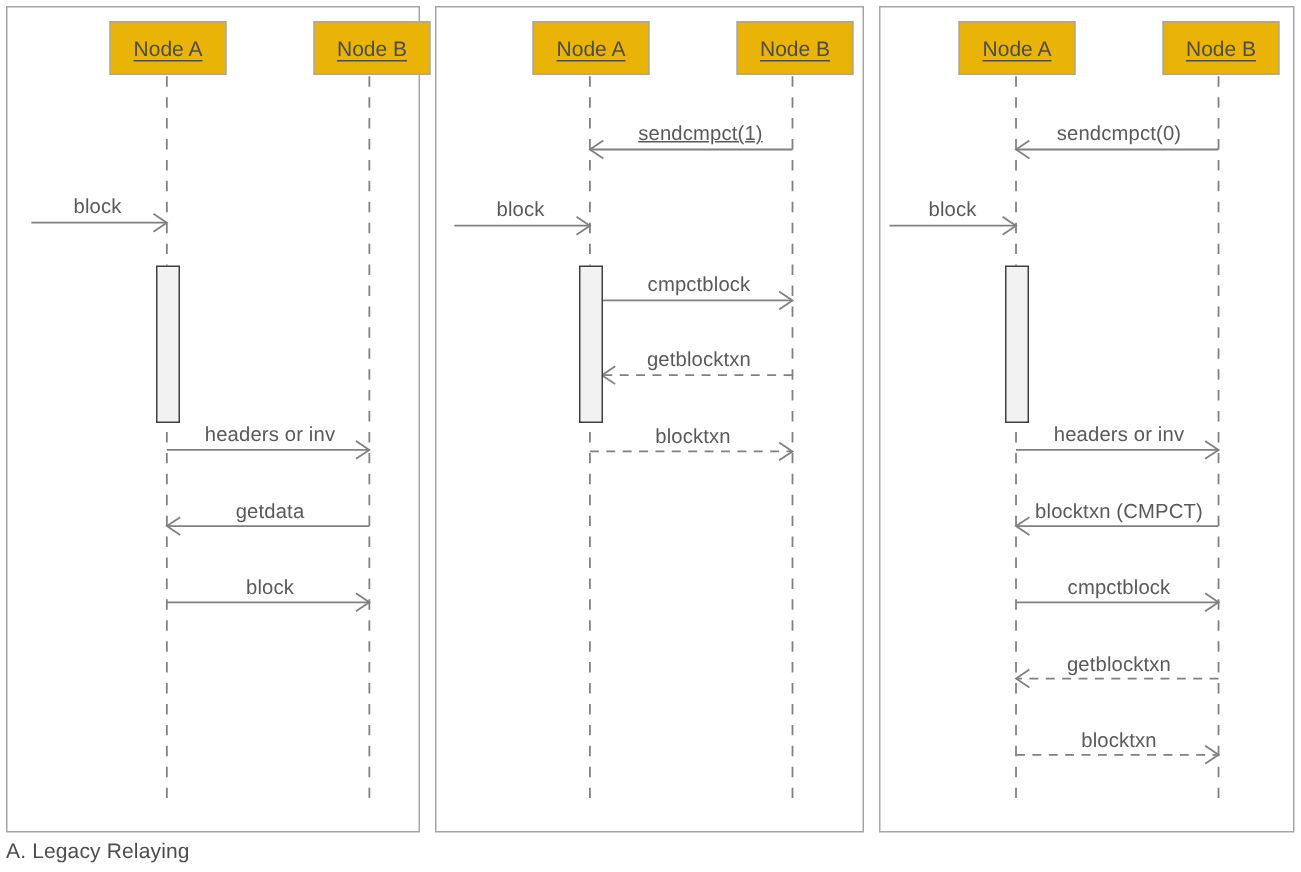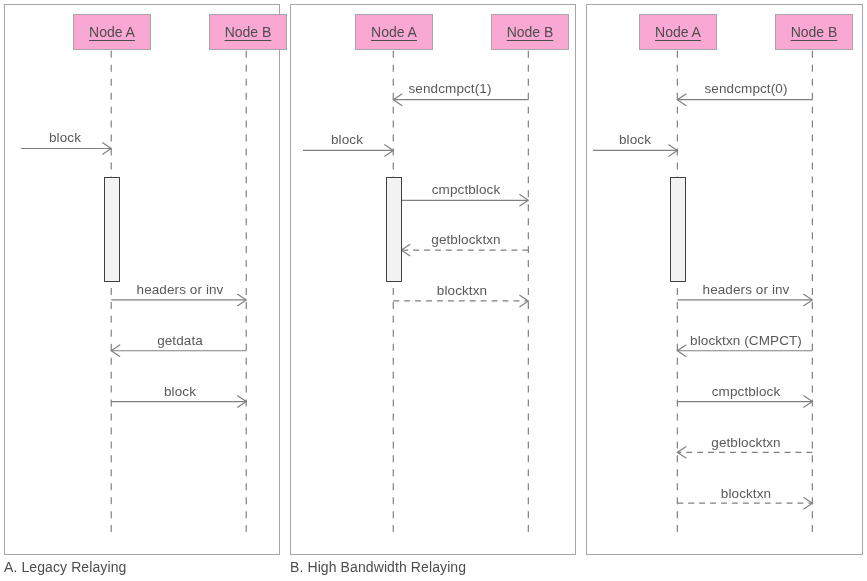--- a/index.html
+++ b/index.html
@@ -40,21 +40,21 @@
     top: 559px;
     font-size: 14px;
     color: #4d4d4d;
     white-space: nowrap;
     letter-spacing: 0.1px;
   }
   .node-box {
     position: absolute;
     box-sizing: border-box;
     border: 1px solid #a6a6a6;
-    background: #f9a8d4;
+    background: #eab308;
     height: 36px;
     display: flex;
     align-items: center;
     justify-content: center;
   }
   .node-label {
     font-size: 14px;
     color: #4d4d4d;
     text-decoration: underline;
     text-underline-offset: 3px;
@@ -131,34 +131,33 @@
         </g>
         <g>
           <line x1="239" y1="246" x2="111" y2="246" stroke="#808080" stroke-width="1.2" stroke-dasharray="6 5"></line>
           <polyline points="120,240 111,246 120,252" fill="none" stroke="#808080" stroke-width="1.2"></polyline>
         </g>
         <g>
           <line x1="103" y1="297" x2="239" y2="297" stroke="#808080" stroke-width="1.2" stroke-dasharray="6 5"></line>
           <polyline points="230,291 239,297 230,303" fill="none" stroke="#808080" stroke-width="1.2"></polyline>
         </g>
       </svg>
-      <div class="msg-label" style="left: 159px; top: 76px;">sendcmpct(1)</div>
+      <div class="msg-label" style="left: 176px; top: 76px; text-decoration: underline;">sendcmpct(1)</div>
       <div class="msg-label" style="left: 56px; top: 127px;">block</div>
       <div class="msg-label" style="left: 175px; top: 177px;">cmpctblock</div>
       <div class="msg-label" style="left: 175px; top: 227px;">getblocktxn</div>
       <div class="msg-label" style="left: 171px; top: 278px;">blocktxn</div>
       <div class="activation" style="left: 95px; top: 172px; width: 16px; height: 105px;"></div>
       <div class="node-box" style="left: 64px; top: 9px; width: 78px;">
         <span class="node-label">Node A</span>
       </div>
       <div class="node-box" style="left: 200px; top: 9px; width: 78px;">
         <span class="node-label">Node B</span>
       </div>
     </div>
-    <div class="caption" style="left: 290px;">B. High Bandwidth Relaying</div>
     <div class="panel" style="left: 586px; width: 277px;">
       <svg class="panel-svg" viewBox="0 0 277 551" preserveAspectRatio="none">
         <line x1="91" y1="46" x2="91" y2="533" stroke="#808080" stroke-width="1.2" stroke-dasharray="7 7"></line>
         <line x1="227" y1="46" x2="227" y2="533" stroke="#808080" stroke-width="1.2" stroke-dasharray="7 7"></line>
         <g>
           <line x1="227" y1="95" x2="91" y2="95" stroke="#808080" stroke-width="1.2"></line>
           <polyline points="100,89 91,95 100,101" fill="none" stroke="#808080" stroke-width="1.2"></polyline>
         </g>
         <g>
           <line x1="6" y1="146" x2="91" y2="146" stroke="#808080" stroke-width="1.2"></line>

